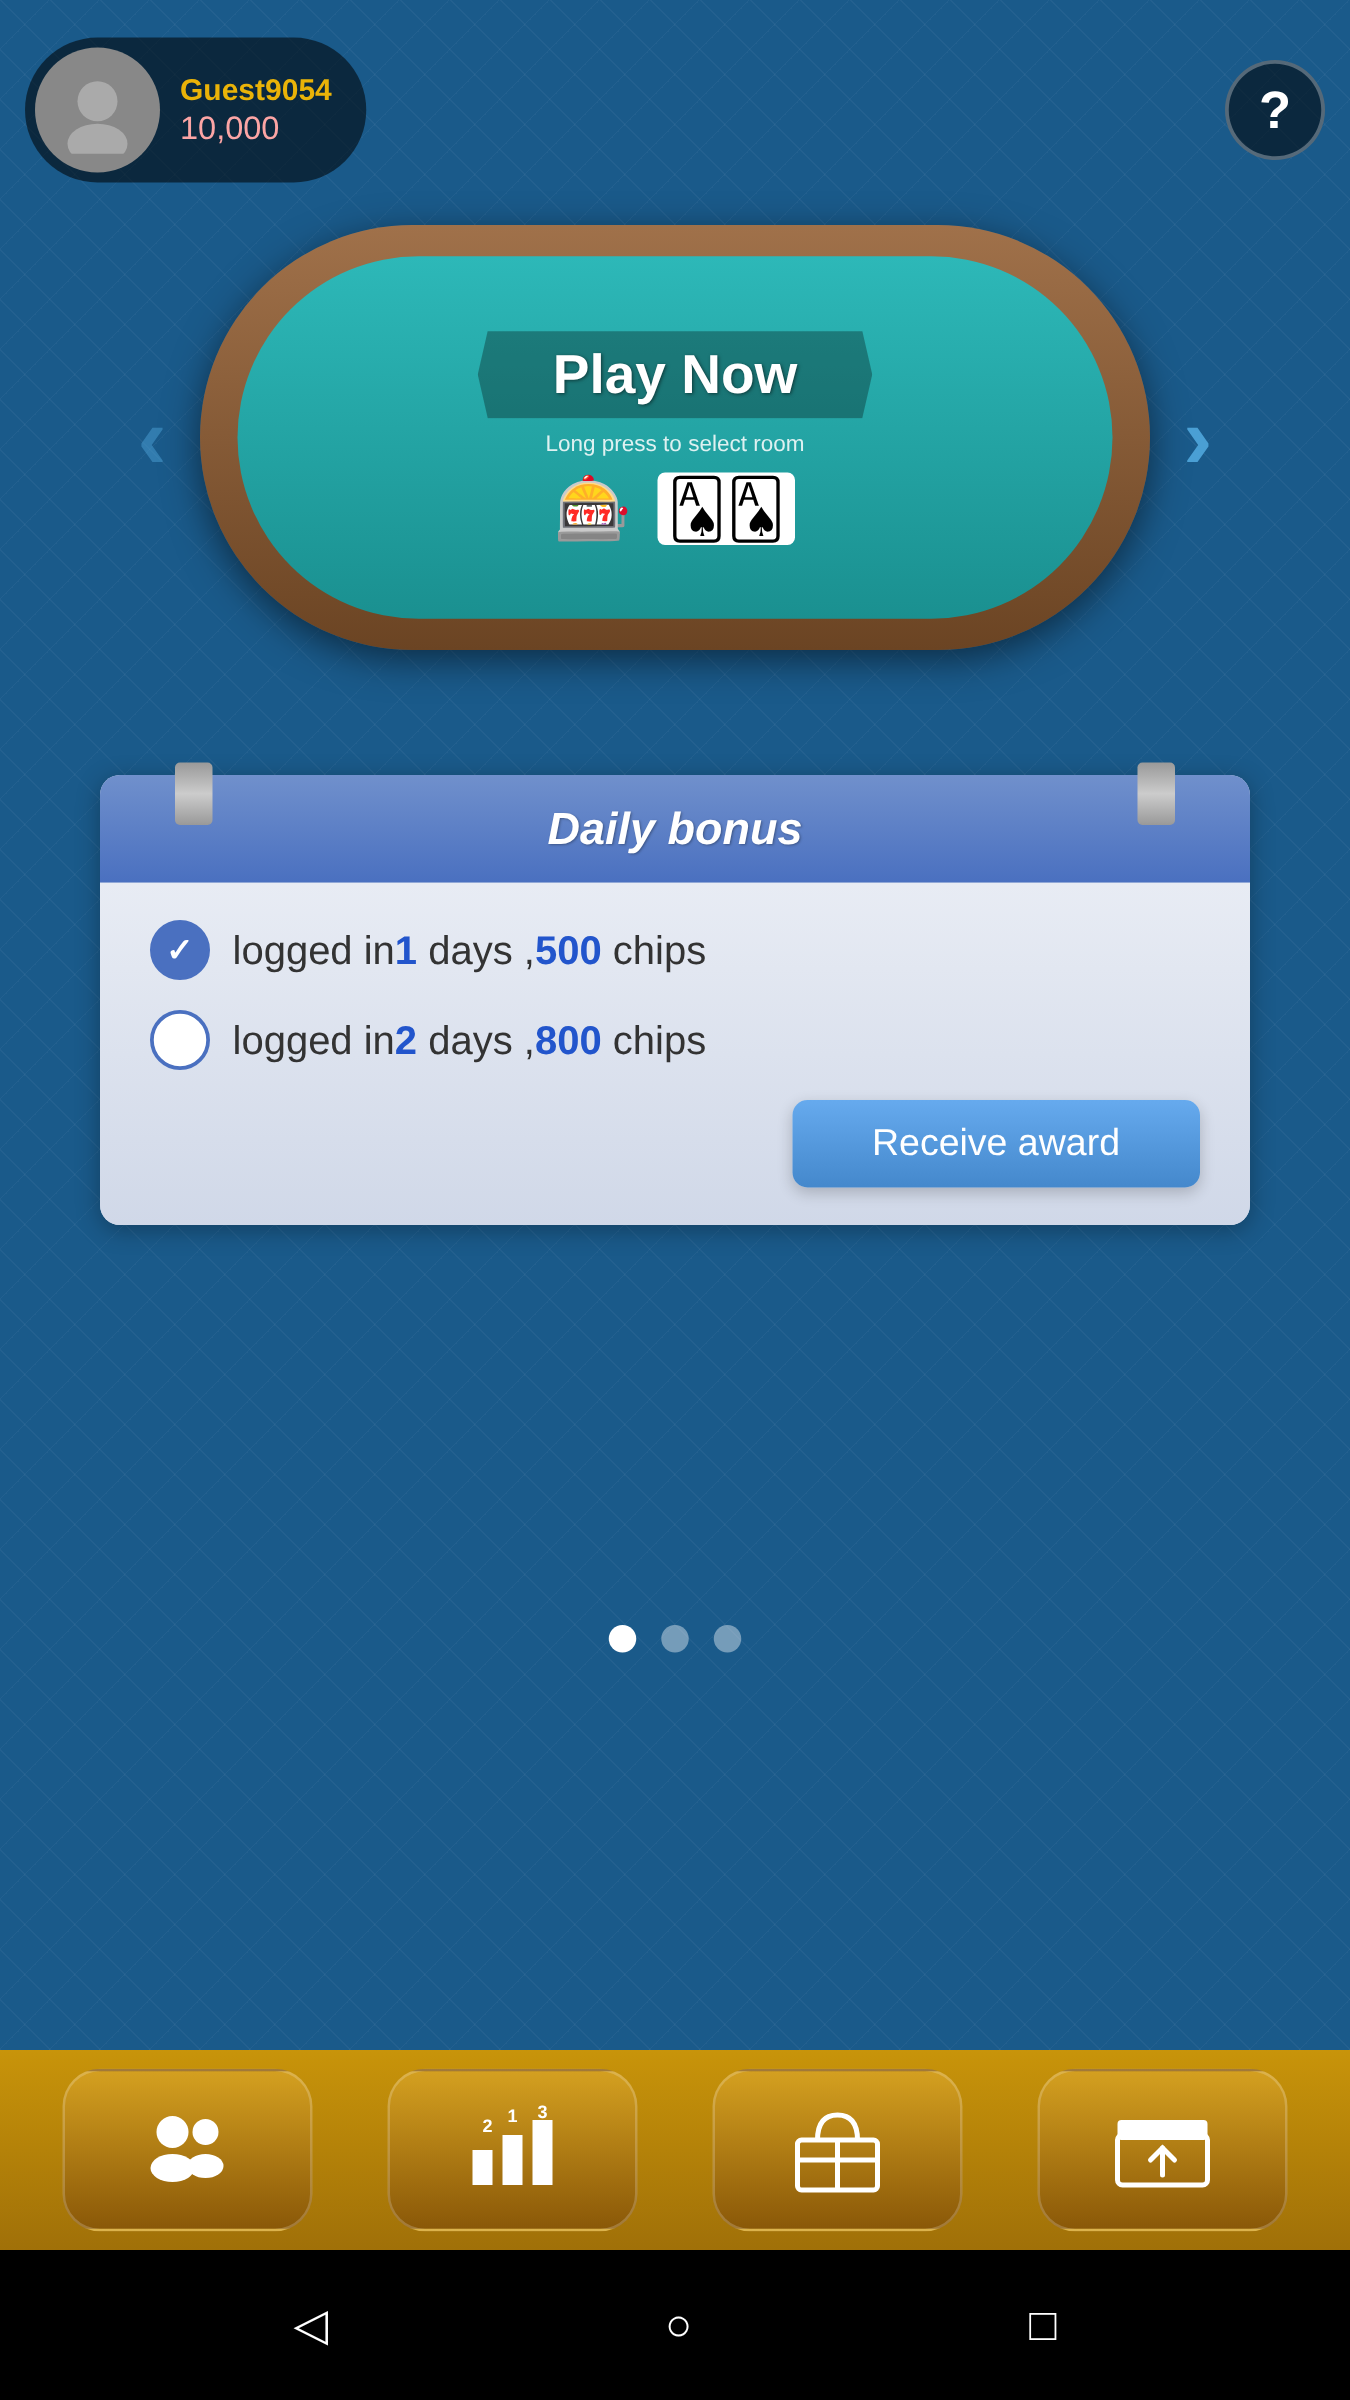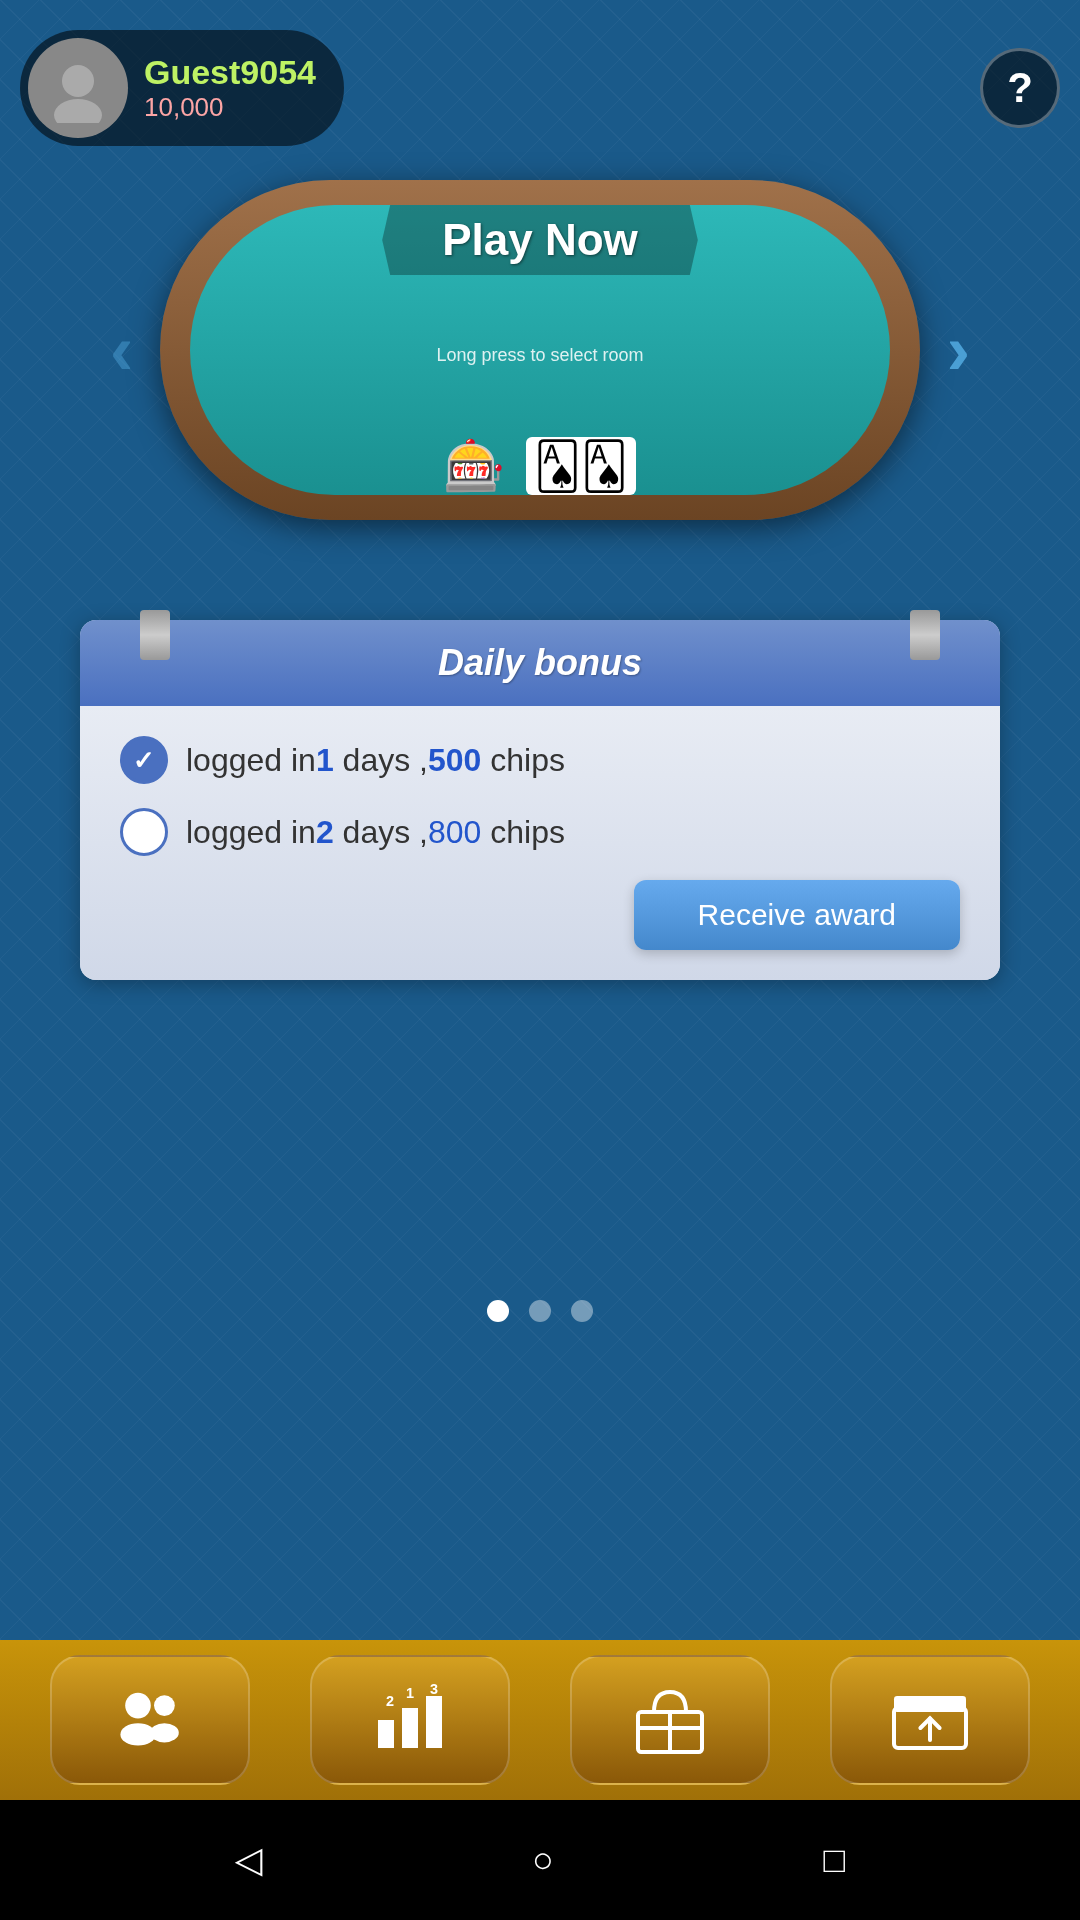--- a/index.html
+++ b/index.html
@@ -60,22 +60,22 @@
       width: 70px;
       height: 70px;
     }
 
     .user-info {
       display: flex;
       flex-direction: column;
     }
 
     .username {
-      color: #bef264;
-      font-size: 34px;
+      color: #eab308;
+      font-size: 24px;
       font-weight: bold;
     }
 
     .chips {
       color: #fca5a5;
       font-size: 26px;
     }
 
     .help-btn {
       width: 80px;
@@ -115,21 +115,21 @@
     }
 
     .poker-table-inner {
       width: 700px;
       height: 290px;
       border-radius: 180px;
       background: linear-gradient(180deg, #2db8b8 0%, #1a9090 100%);
       display: flex;
       flex-direction: column;
       align-items: center;
-      justify-content: space-between;
+      justify-content: center;
       position: relative;
       overflow: hidden;
     }
 
     .banner {
       position: relative;
       margin-bottom: 10px;
     }
 
     .banner-ribbon {
@@ -419,21 +419,21 @@
     <div class="bonus-row">
       <div class="check-icon checked"></div>
       <span>
         <span>logged in</span><span style="color:#2255cc;font-weight:bold;">1</span><span> days ,</span><span style="color:#2255cc;font-weight:bold;">500</span><span> chips</span>
       </span>
     </div>
 
     <div class="bonus-row">
       <div class="check-icon unchecked"></div>
       <span>
-        <span>logged in</span><span style="color:#2255cc;font-weight:bold;">2</span><span> days ,</span><span style="color:#2255cc;font-weight:normal;">800</span><span> chips</span>
+        <span>logged in</span><span style="color:#2255cc;font-weight:bold;">2</span><span> days ,</span><span style="color:#2255cc;font-weight:bold;">800</span><span> chips</span>
       </span>
     </div>
     <button class="receive-award-btn">Receive award</button>
   </div>
 </div>
 
 <div class="dots-container">
   <div class="dot active"></div>
   <div class="dot inactive"></div>
   <div class="dot inactive"></div>

